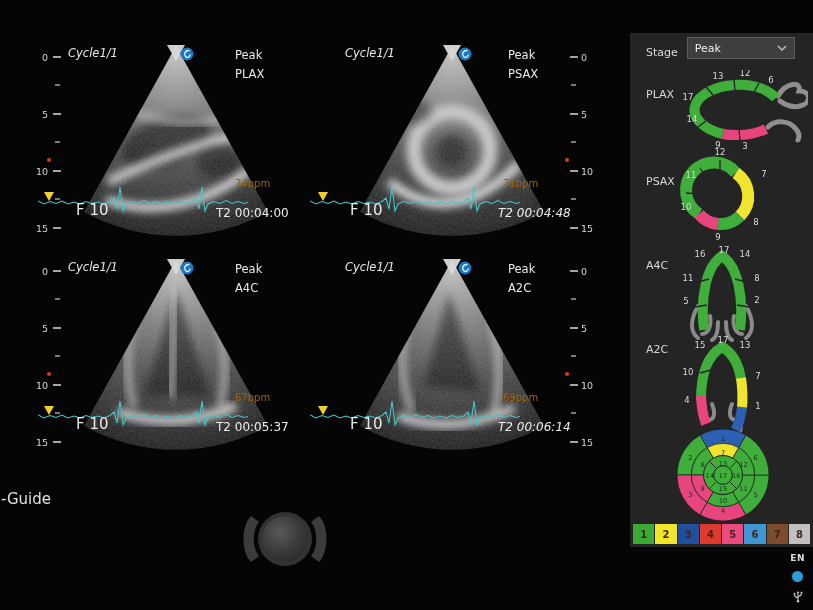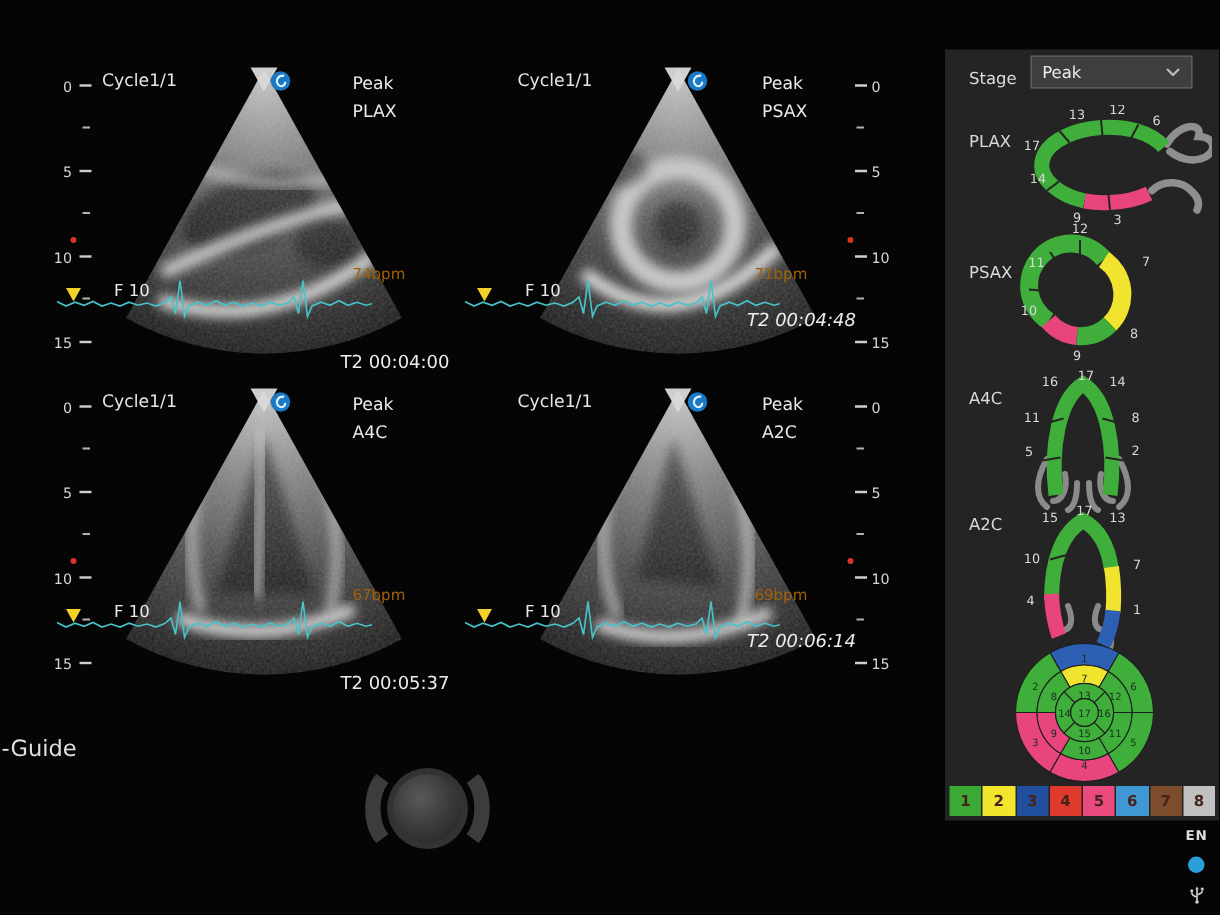--- a/index.html
+++ b/index.html
@@ -3,33 +3,33 @@
 <meta charset="utf-8">
 <style>
   html,body{margin:0;padding:0;background:#000;}
   #screen{position:relative;width:813px;height:610px;background:#050505;overflow:hidden;
           font-family:"DejaVu Sans","Liberation Sans",sans-serif;color:#e4e4e4;}
   .quad{position:absolute;width:285px;height:214px;}
   #q1{left:30px;top:40px;} #q2{left:310px;top:40px;}
   #q3{left:30px;top:254px;} #q4{left:310px;top:254px;}
   .fan{position:absolute;top:2px;}
   .q-left .fan{left:48px;} .q-right .fan{left:44px;}
-  .cycle{position:absolute;top:6px;font-size:11.5px;color:#e6e6e6;}
+  .cycle{position:absolute;top:6px;font-size:11.5px;color:#e6e6e6;font-style:italic;}
   .q-left .cycle{left:38px;} .q-right .cycle{left:35px;}
   .logo{position:absolute;top:7px;}
   .q-left .logo{left:150px;} .q-right .logo{left:148px;}
   .viewlbl{position:absolute;top:6px;font-size:11.5px;line-height:19px;color:#e9e9e9;}
   .q-left .viewlbl{left:205px;} .q-right .viewlbl{left:198px;}
   .bpm{position:absolute;top:138px;font-size:10px;color:#a16207;text-align:center;}
   .q-left .bpm{left:205px;} .q-right .bpm{left:193px;}
   .tstamp{position:absolute;top:166px;font-size:12px;color:#ececec;}
-  .q-left .tstamp{left:197px;margin-top:28px;} .q-right .tstamp{left:188px;font-style:italic;}
+  .q-left .tstamp{left:186px;} .q-right .tstamp{left:188px;font-style:italic;}
   .ecg{position:absolute;top:144px;}
   .q-left .ecg{left:8px;} .q-right .ecg{left:0;}
-  .freq{position:absolute;top:147px;font-size:11px;color:#e8e8e8;}
+  .freq{position:absolute;top:161px;font-size:15px;color:#e8e8e8;}
   .q-left .freq{left:46px;} .q-right .freq{left:40px;}
   .ruler{position:absolute;top:10px;}
   .q-left .ruler{left:2px;} .q-right .ruler{right:2px;}
   .marker{position:absolute;top:152px;width:0;height:0;border-left:5px solid transparent;
           border-right:5px solid transparent;border-top:9px solid #f2d02a;}
   .q-left .marker{left:14px;} .q-right .marker{left:8px;}
 
   #panel{position:absolute;left:630px;top:33px;width:183px;height:514px;background:#242424;}
   .stage-row{position:absolute;left:16px;top:4px;display:flex;align-items:flex-end;gap:9px;}
   .stage-label{font-size:11px;color:#dcdcdc;}

